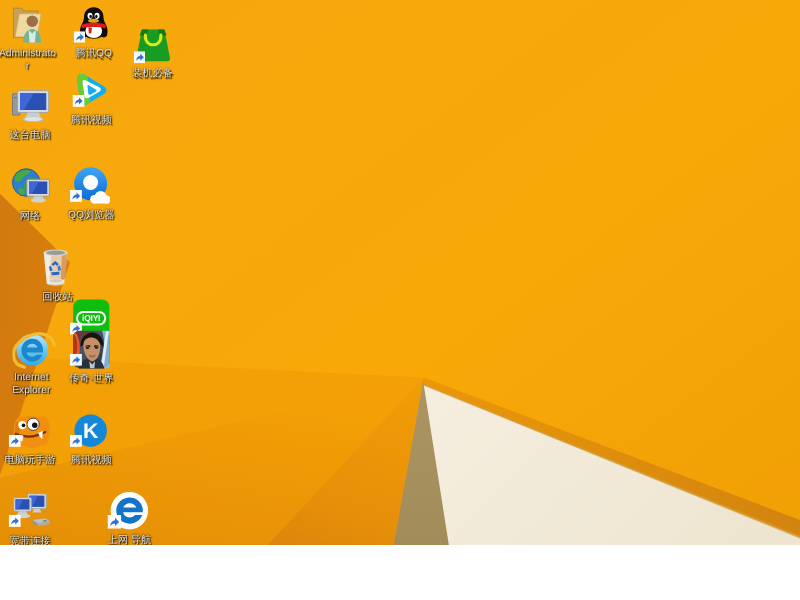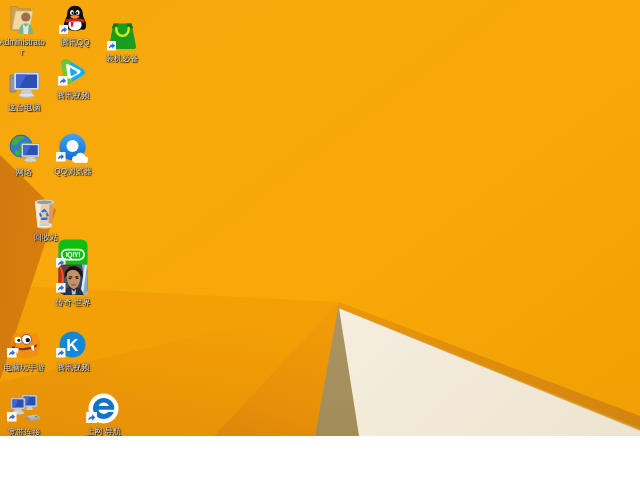--- a/index.html
+++ b/index.html
@@ -208,20 +208,35 @@
  <rect x="3.6" y="10.6" width="22.6" height="10" rx="5" fill="none" stroke="#FFFFFF" stroke-width="1.6"></rect>
  <text x="14.9" y="18.2" font-size="6.8" font-weight="bold" fill="#FFFFFF" text-anchor="middle" font-family="Liberation Sans,sans-serif" letter-spacing="-0.2">iQIYI</text>
 </svg>
 <div class="lbl" style="left:-16px;top:34px;width:60px;">爱奇艺</div>
 <svg style="position:absolute;left:-2px;top:19px;" width="9.5" height="9.5" viewBox="0 0 10 10">
  <rect x="0" y="0" width="10" height="10" fill="#fff" opacity="0.95"></rect>
  <path d="M2,8 C2.2,5.5 3.5,4 5.5,3.8 L5.5,2 L8.5,5 L5.5,8 L5.5,6.2 C4,6.2 3,6.8 2,8 Z" fill="#2F6FD6"></path>
 </svg>
 </div>
 
+<div class="icon" style="left:10px;top:263px;">
+<svg width="35" height="33" viewBox="0 0 35 33">
+ <defs>
+  <linearGradient id="iedisc" x1="0" y1="0" x2="0" y2="1">
+   <stop offset="0" stop-color="#B6E7FA"></stop>
+   <stop offset="0.5" stop-color="#6FC8F2"></stop>
+   <stop offset="1" stop-color="#38A8E0"></stop>
+  </linearGradient>
+ </defs>
+ <circle cx="15.8" cy="16.8" r="12.6" fill="url(#iedisc)"></circle>
+ <path d="M15.8,8 C20.6,8 24.4,11.9 24.4,16.6 L24.4,18.9 L11.2,18.9 C11.7,21 13.5,22.4 15.8,22.4 C17.2,22.4 18.5,21.8 19.3,20.8 L23.9,20.8 C22.6,24.2 19.5,26.3 15.8,26.3 C11,26.3 7.1,22 7.1,17.2 C7.1,12.4 11,8 15.8,8 Z M20.1,14.9 C19.5,13.2 17.8,12 15.8,12 C13.8,12 12.1,13.2 11.5,14.9 Z" fill="#1D87CE"></path>
+ <path d="M33.5,13.5 C32.5,6 24.5,2.4 16.5,4.6 C8,7 1,13.5 0.8,19.8 C0.6,25.7 3.8,29.6 9.5,30.7" fill="none" stroke="#F1BC33" stroke-width="2.6" stroke-linecap="round"></path>
+</svg>
+<div class="lbl" style="left:-16px;top:34px;width:62px;">Internet<br>Explorer</div>
+</div>
 
 <div class="icon" style="left:58px;top:264px;">
 <svg width="30" height="31" viewBox="0 0 30 31">
  <defs>
   <linearGradient id="lg1" x1="0" y1="0" x2="1" y2="1">
    <stop offset="0" stop-color="#7A2A20"></stop>
    <stop offset="0.4" stop-color="#4A5468"></stop>
    <stop offset="1" stop-color="#27303E"></stop>
   </linearGradient>
  </defs>

